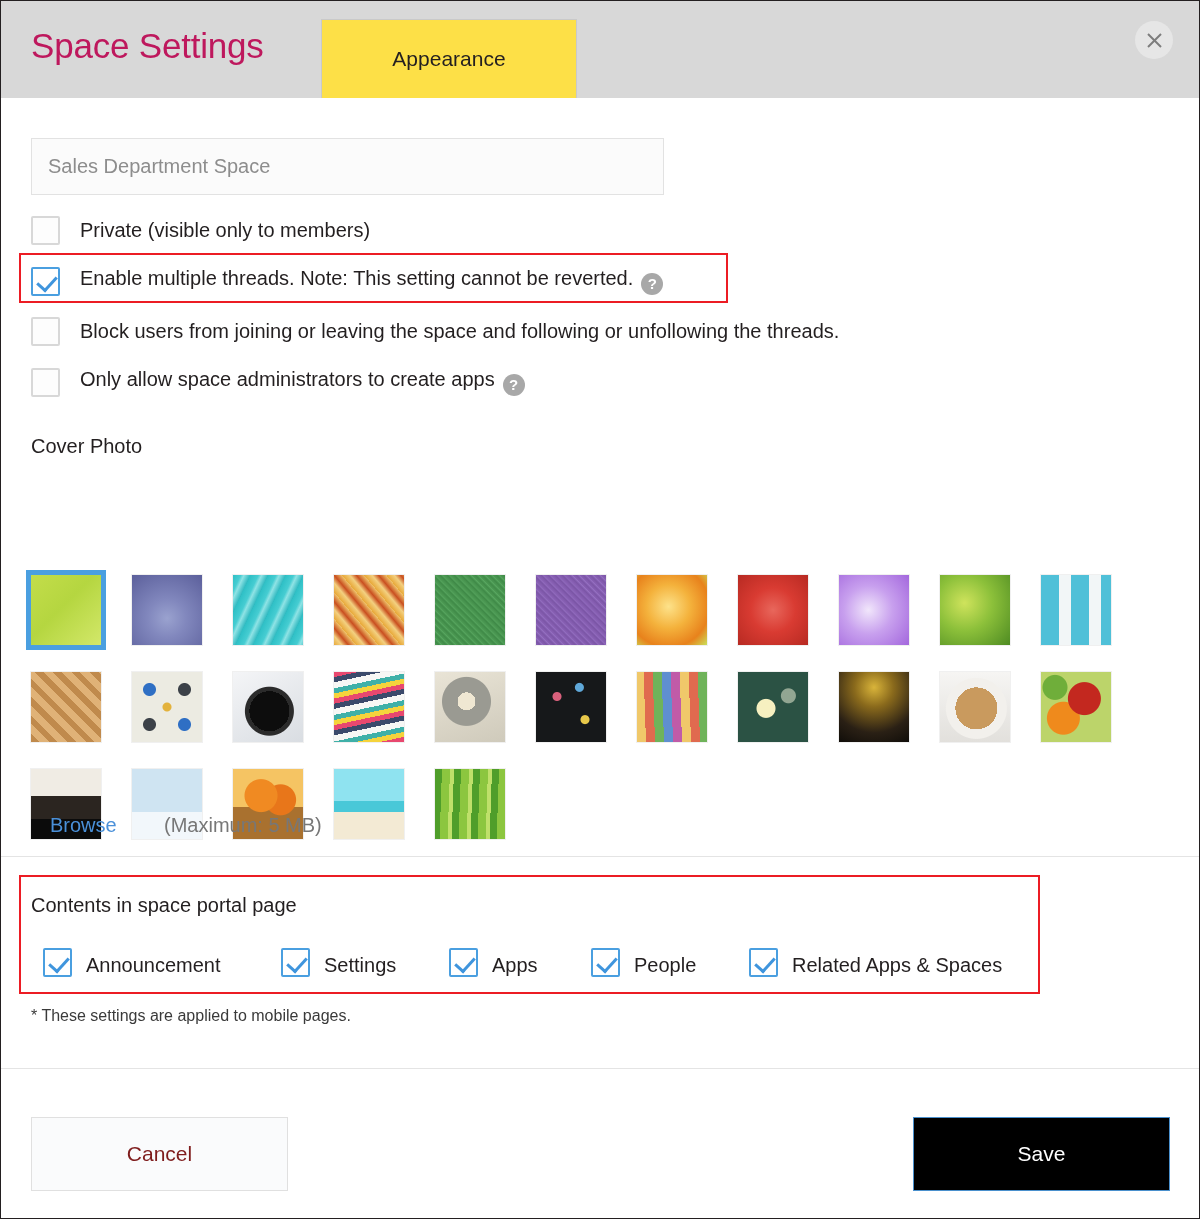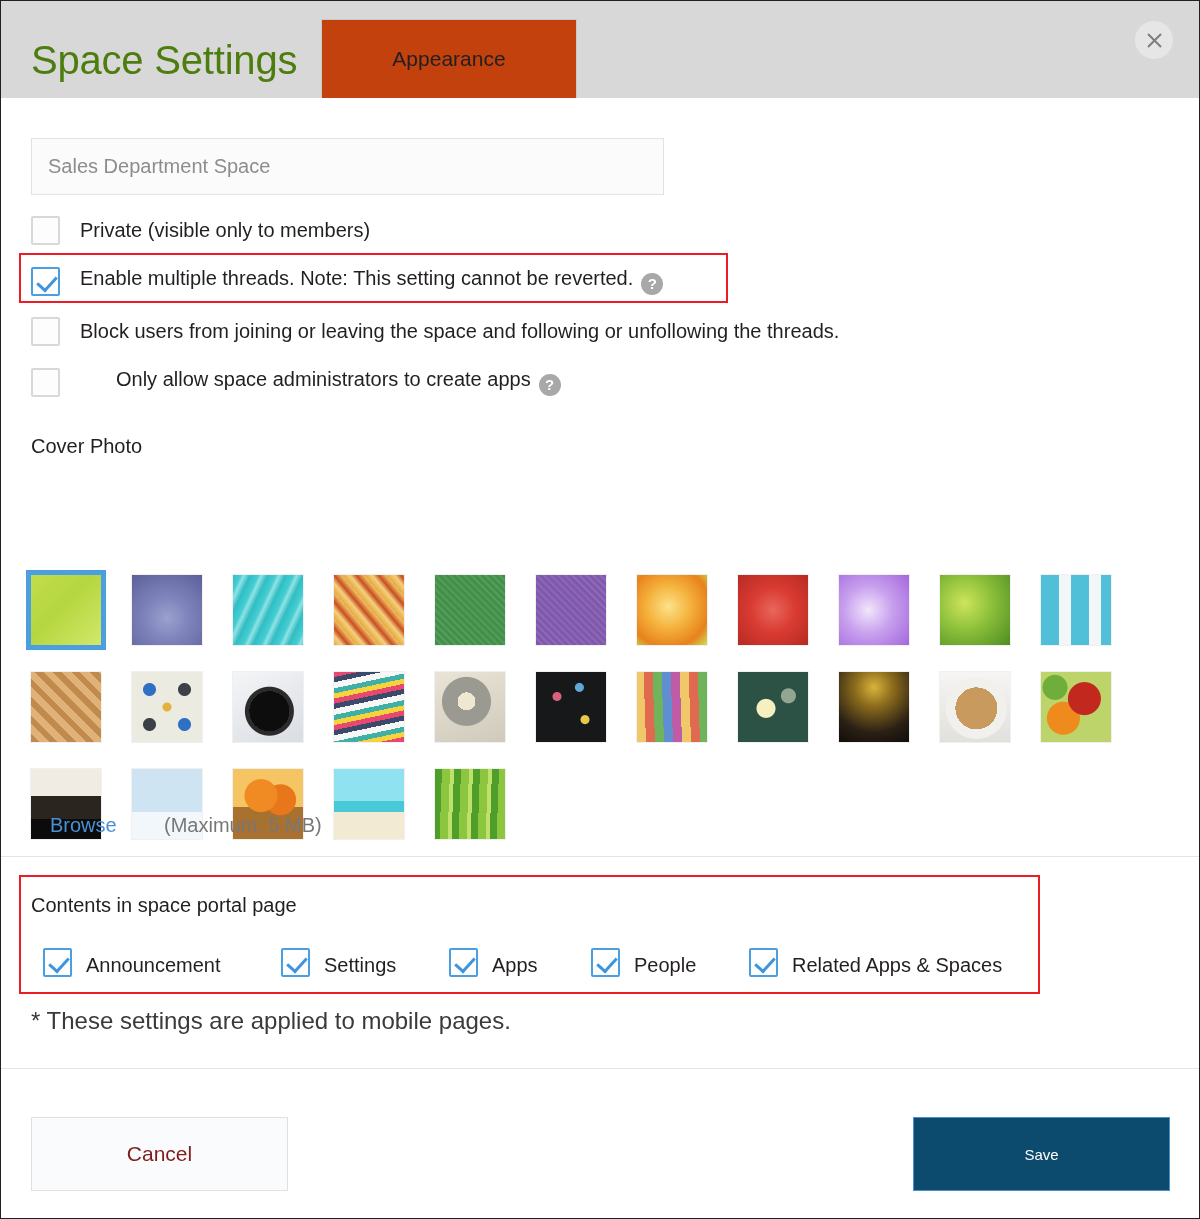--- a/index.html
+++ b/index.html
@@ -17,32 +17,32 @@
     overflow: hidden;
   }
 
   
   #header {
     position: absolute; left: 0; top: 0;
     width: 1198px; height: 97px;
     background: #d8d8d8;
   }
   #dialog-title {
-    position: absolute; left: 30px; top: 37px;
-    font-size: 40px; color: #4d7c0f; letter-spacing: -0.2px;
+    position: absolute; left: 30px; top: 25px;
+    font-size: 35px; color: #be185d; letter-spacing: -0.2px;
     white-space: nowrap;
   }
   .tab {
     position: absolute; top: 18px; height: 79px;
     display: flex; align-items: center; justify-content: center;
     font-size: 21px; color: #231f20;
     cursor: pointer;
   }
   .tab.active {
-    background: #c2410c;
+    background: #fde047;
     border: 1px solid #c9c9c9;
     border-bottom: none;
   }
   .tab.inactive {
     background: #d3d3d3;
     border: 1px solid #c2c2c2;
     border-bottom: 1px solid #c2c2c2;
   }
   #tab-appearance { left: 320px; width: 256px; }
   #tab-members   { left: 576px; width: 256px; }
@@ -117,21 +117,21 @@
     font-size: 15px; font-weight: bold;
     line-height: 22px; text-align: center;
     margin-left: 8px;
     vertical-align: -4px;
     cursor: pointer;
   }
 
   #row-private   { top: 115px; justify-content: space-between; }
   #row-threads   { top: 166px; }
   #row-block     { top: 216px; }
-  #row-apps      { top: 267px; gap: 36px; }
+  #row-apps      { top: 267px; }
 
   
   .red-box {
     position: absolute;
     border: 2px solid #ec1c24;
     pointer-events: none;
   }
   #red-box-threads { left: 18px; top: 155px; width: 709px; height: 50px; }
   #red-box-portal  { left: 18px; top: 777px; width: 1021px; height: 119px; }
 
@@ -177,21 +177,21 @@
   }
   .portal-cb-row {
     position: absolute; top: 845px;
     display: flex; align-items: flex-end;
     height: 34px;
   }
   .portal-cb-row .cb-label { margin-left: 14px; }
 
   #mobile-note {
     position: absolute; left: 30px; top: 909px;
-    font-size: 24px; color: #3a3a3a;
+    font-size: 16px; color: #3a3a3a;
     white-space: nowrap;
   }
 
   
   #footer {
     position: absolute; left: 0; top: 1067px;
     width: 1198px; height: 150px;
     background: #ffffff;
     border-top: 1px solid #e4e4e4;
   }
@@ -200,23 +200,23 @@
     width: 257px; height: 74px;
     background: #fafbfc;
     border: 1px solid #e0e0e0;
     color: #7f1d1d; font-size: 21px;
     font-family: "Liberation Sans", sans-serif;
     cursor: pointer;
   }
   #save-button {
     position: absolute; right: 29px; top: 48px;
     width: 257px; height: 74px;
-    background: #0c4a6e;
+    background: #000000;
     border: 1px solid #4a90cd;
-    color: #ffffff; font-size: 15px;
+    color: #ffffff; font-size: 21px;
     font-family: "Liberation Sans", sans-serif;
     cursor: pointer;
   }
 </style>
 </head>
 <body>
 
 <div id="dialog">
 
   <div id="header">

